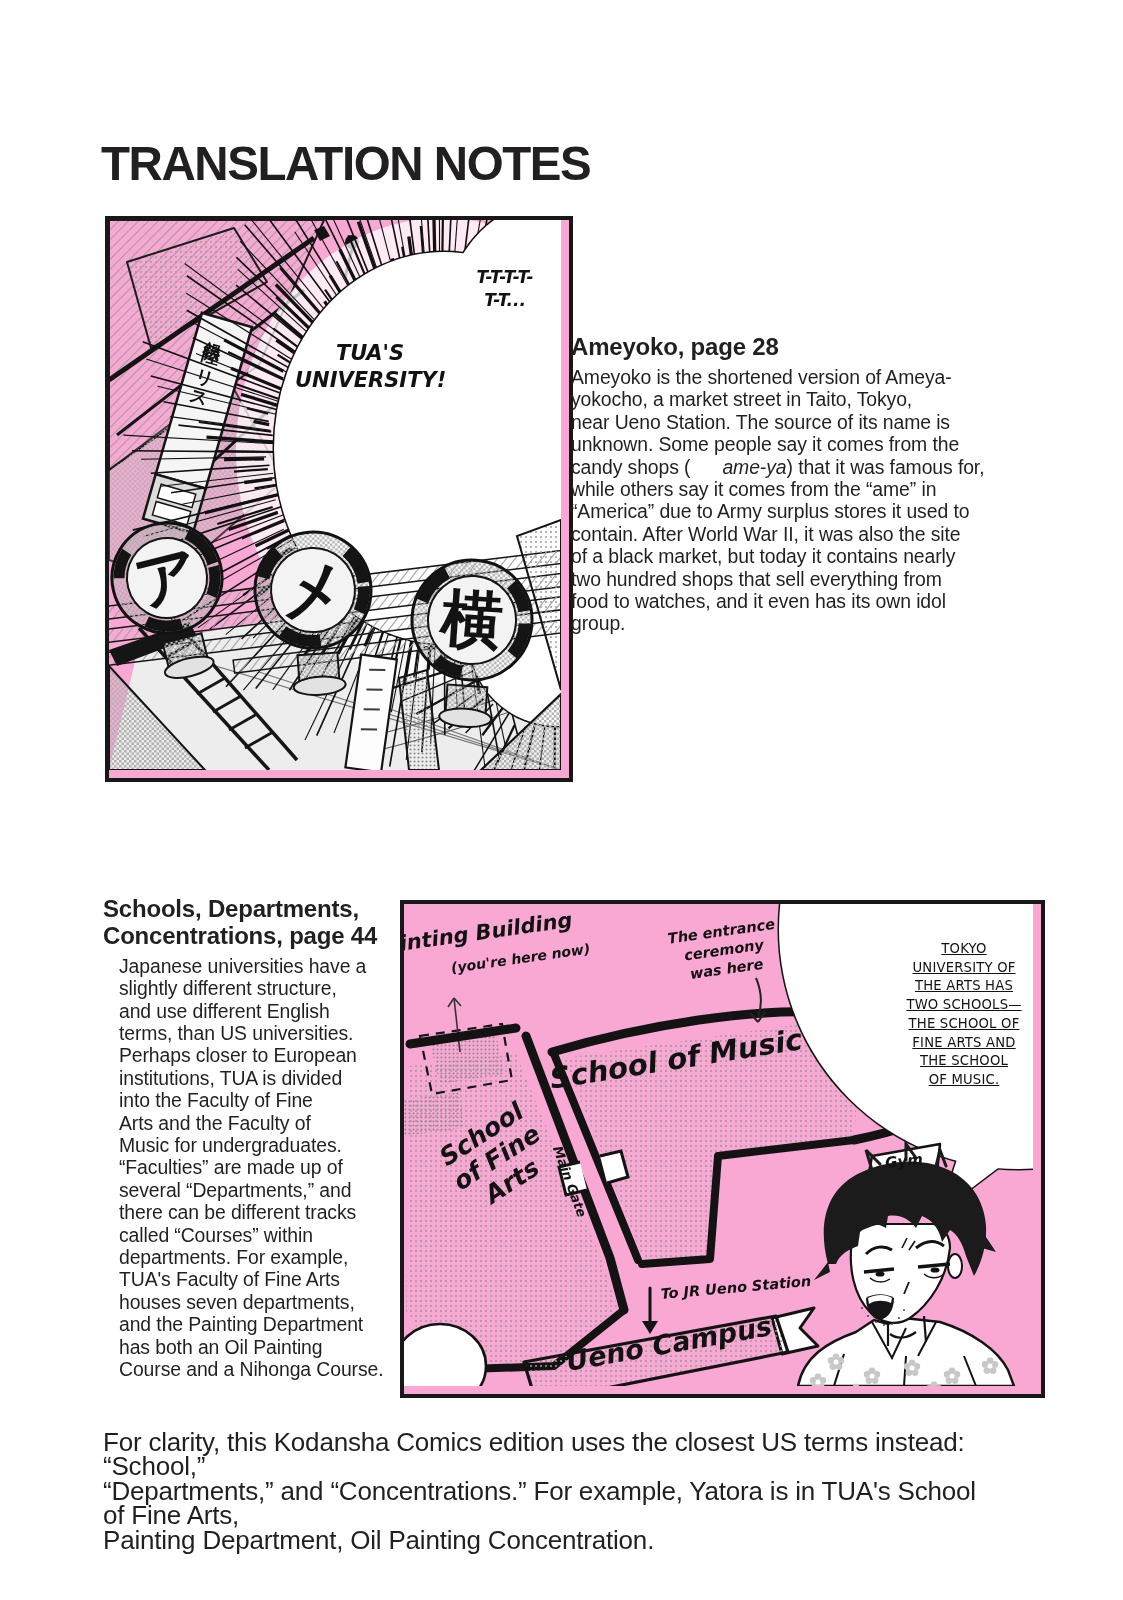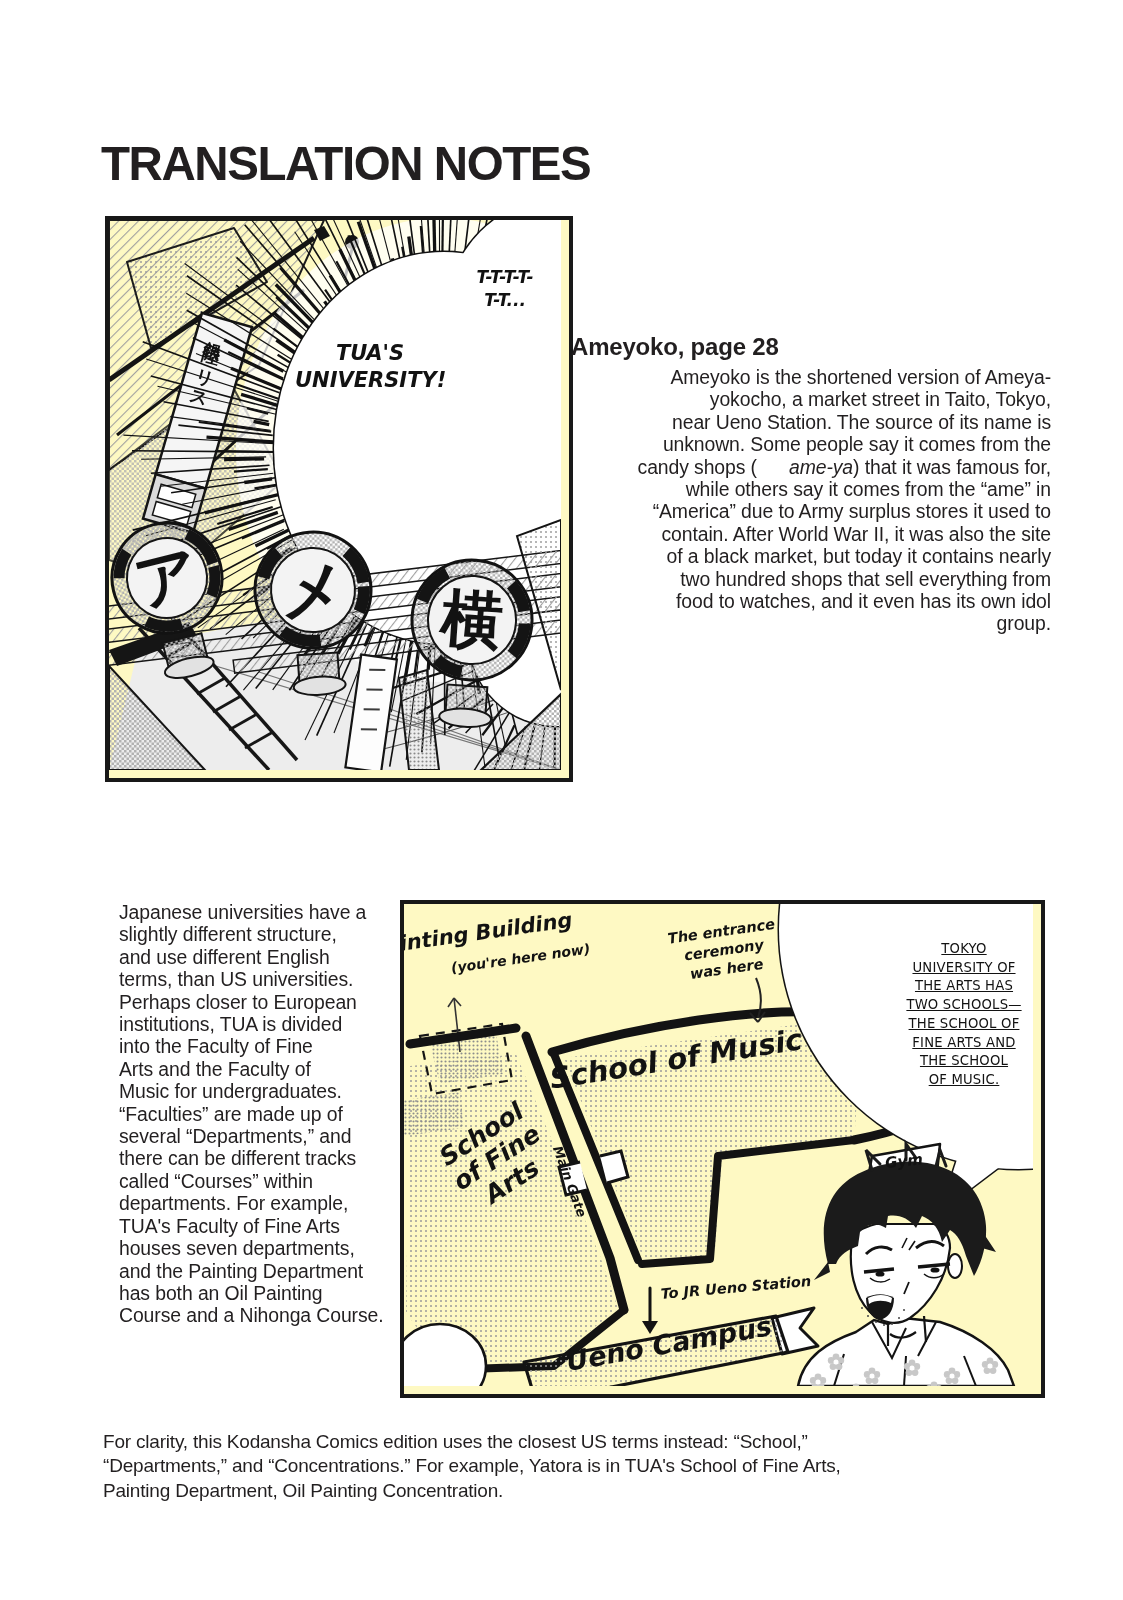--- a/index.html
+++ b/index.html
@@ -2,28 +2,28 @@
 <html><head>
 <meta charset="utf-8">
 <style>
   html,body{margin:0;padding:0;background:#fff;}
   body{width:1123px;height:1600px;position:relative;overflow:hidden;
        font-family:"Liberation Sans",sans-serif;color:#221f20;}
   .abs{position:absolute;}
   .pre{white-space:pre-line;}
   #page-title{left:101px;top:102px;font-size:49px;font-weight:bold;
      letter-spacing:-1.5px;transform:scaleX(.97);transform-origin:left top;}
-  .panel{position:absolute;border:4px solid #181818;background:#fef9c3;overflow:hidden;}
+  .panel{position:absolute;border:4px solid #181818;background:#f9a8d4;overflow:hidden;}
   #panel-ameyoko{left:105px;top:216px;width:460px;height:558px;}
   #panel-map{left:400px;top:900px;width:637px;height:490px;}
   .note-heading{font-weight:bold;font-size:24px;line-height:1.12;letter-spacing:-0.2px;}
   .note-body{font-size:19.4px;line-height:22.4px;letter-spacing:-0.1px;margin-top:5px;}
   #note-ameyoko{left:571px;top:334px;width:480px;}
   #note-schools{left:103px;top:896px;width:318px;}
-  #footer-note{left:103px;top:1430px;width:890px;font-size:19px;line-height:24.4px;letter-spacing:-0.2px;}
+  #footer-note{left:103px;top:1430px;width:890px;font-size:26px;line-height:24.4px;letter-spacing:-0.2px;}
   .lbl{position:absolute;color:#121212;}
   .comic{font-family:"DejaVu Sans",sans-serif;font-style:italic;font-weight:bold;text-align:center;}
   .speech{font-family:"DejaVu Sans",sans-serif;font-weight:normal;text-align:center;}
   .hand{font-family:"DejaVu Sans",sans-serif;font-style:italic;font-weight:bold;}
   .vert{writing-mode:vertical-rl;text-orientation:upright;}
   svg{display:block;}
   i{font-style:italic;margin-left:32px;}
 </style>
 </head>
 <body>
@@ -488,35 +488,37 @@
   <div class="lbl comic pre" style="left:186px;top:120px;width:150px;font-size:21px;line-height:1.3;">TUA'S
 UNIVERSITY!</div>
   <div class="lbl vert" style="left:98px;top:106px;height:160px;font-size:18px;font-weight:bold;letter-spacing:3px;transform:rotate(16deg);transform-origin:top left;">銀陸ハリス</div>
   <div class="lbl" style="left:8px;top:308px;width:100px;height:100px;line-height:100px;text-align:center;font-size:62px;font-weight:bold;transform:rotate(-14deg);">ア</div>
   <div class="lbl" style="left:154px;top:320px;width:100px;height:100px;line-height:100px;text-align:center;font-size:66px;font-weight:bold;transform:rotate(-4deg);">メ</div>
   <div class="lbl" style="left:313px;top:350px;width:100px;height:100px;line-height:100px;text-align:center;font-size:62px;font-weight:bold;transform:rotate(4deg);">横</div>
 </div>
 
 <div id="note-ameyoko" class="abs">
   <div class="note-heading">Ameyoko, page 28</div>
-  <p class="note-body pre" style="margin:5px 0 0;text-align:right;"><span>Ameyoko is the shortened version of Ameya-
+  <p class="note-body pre" style="margin:5px 0 0;"><span>Ameyoko is the shortened version of Ameya-
 yokocho, a market street in Taito, Tokyo,
 near Ueno Station. The source of its name is
 unknown. Some people say it comes from the
 candy shops (</span><i>ame-ya</i><span>) that it was famous for,
 while others say it comes from the “ame” in
 “America” due to Army surplus stores it used to
 contain. After World War II, it was also the site
 of a black market, but today it contains nearly
 two hundred shops that sell everything from
 food to watches, and it even has its own idol
 group.</span></p>
 </div>
 
 <div id="note-schools" class="abs">
+  <div class="note-heading pre">Schools, Departments,
+Concentrations, page 44</div>
   <p class="note-body pre" style="margin:5px 16px 0;">Japanese universities have a
 slightly different structure,
 and use different English
 terms, than US universities.
 Perhaps closer to European
 institutions, TUA is divided
 into the Faculty of Fine
 Arts and the Faculty of
 Music for undergraduates.
 “Faculties” are made up of

